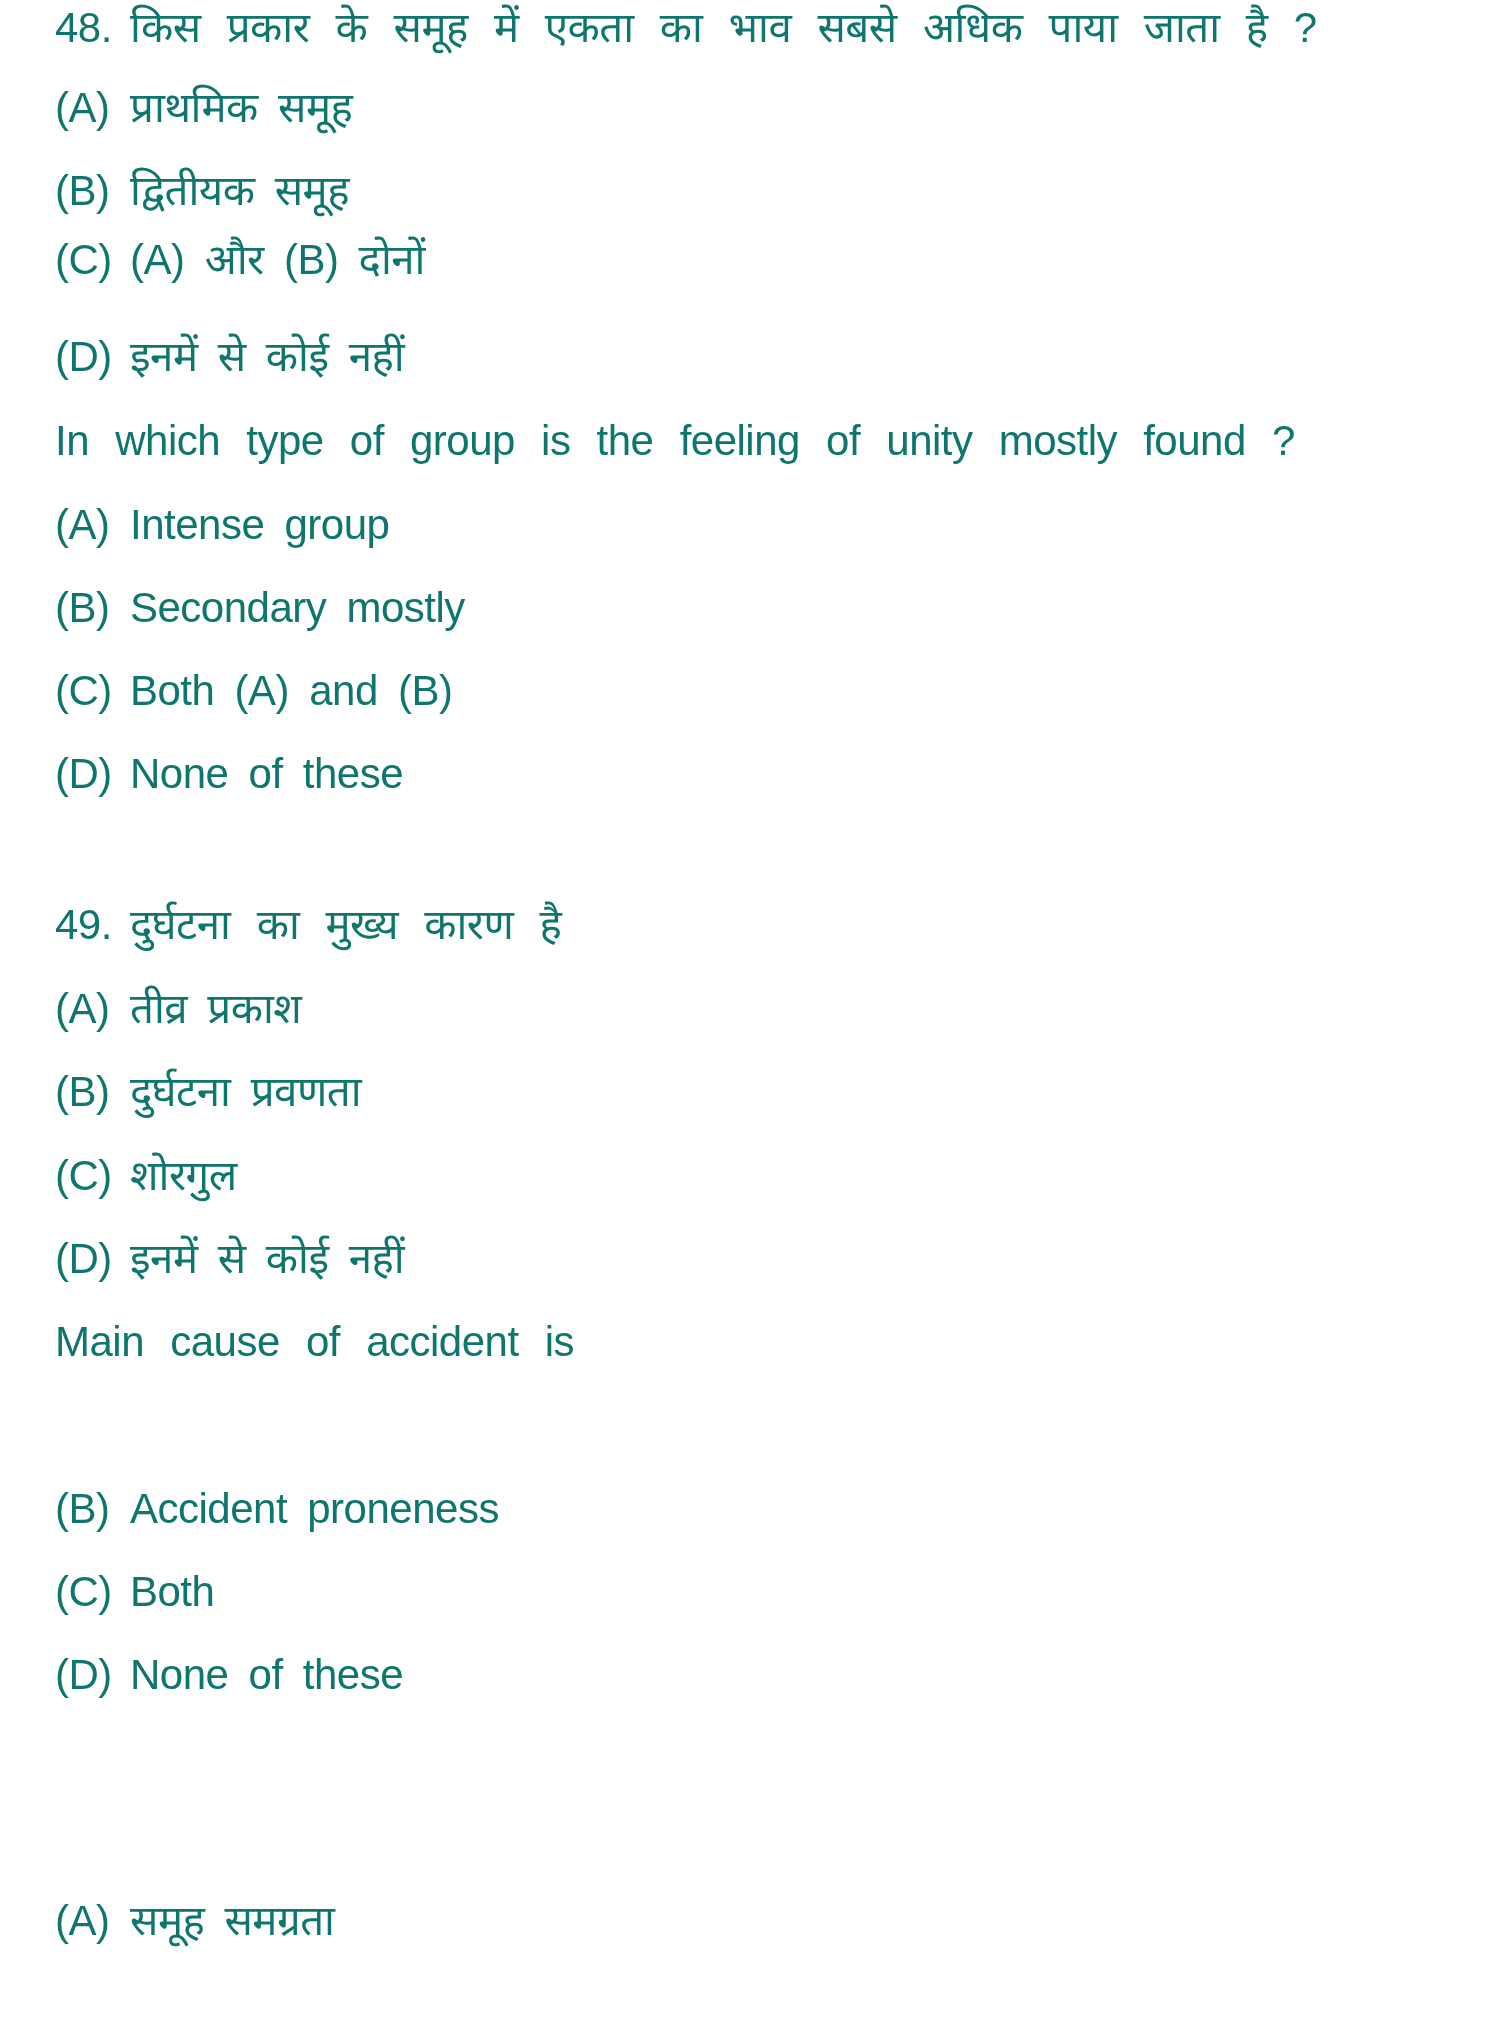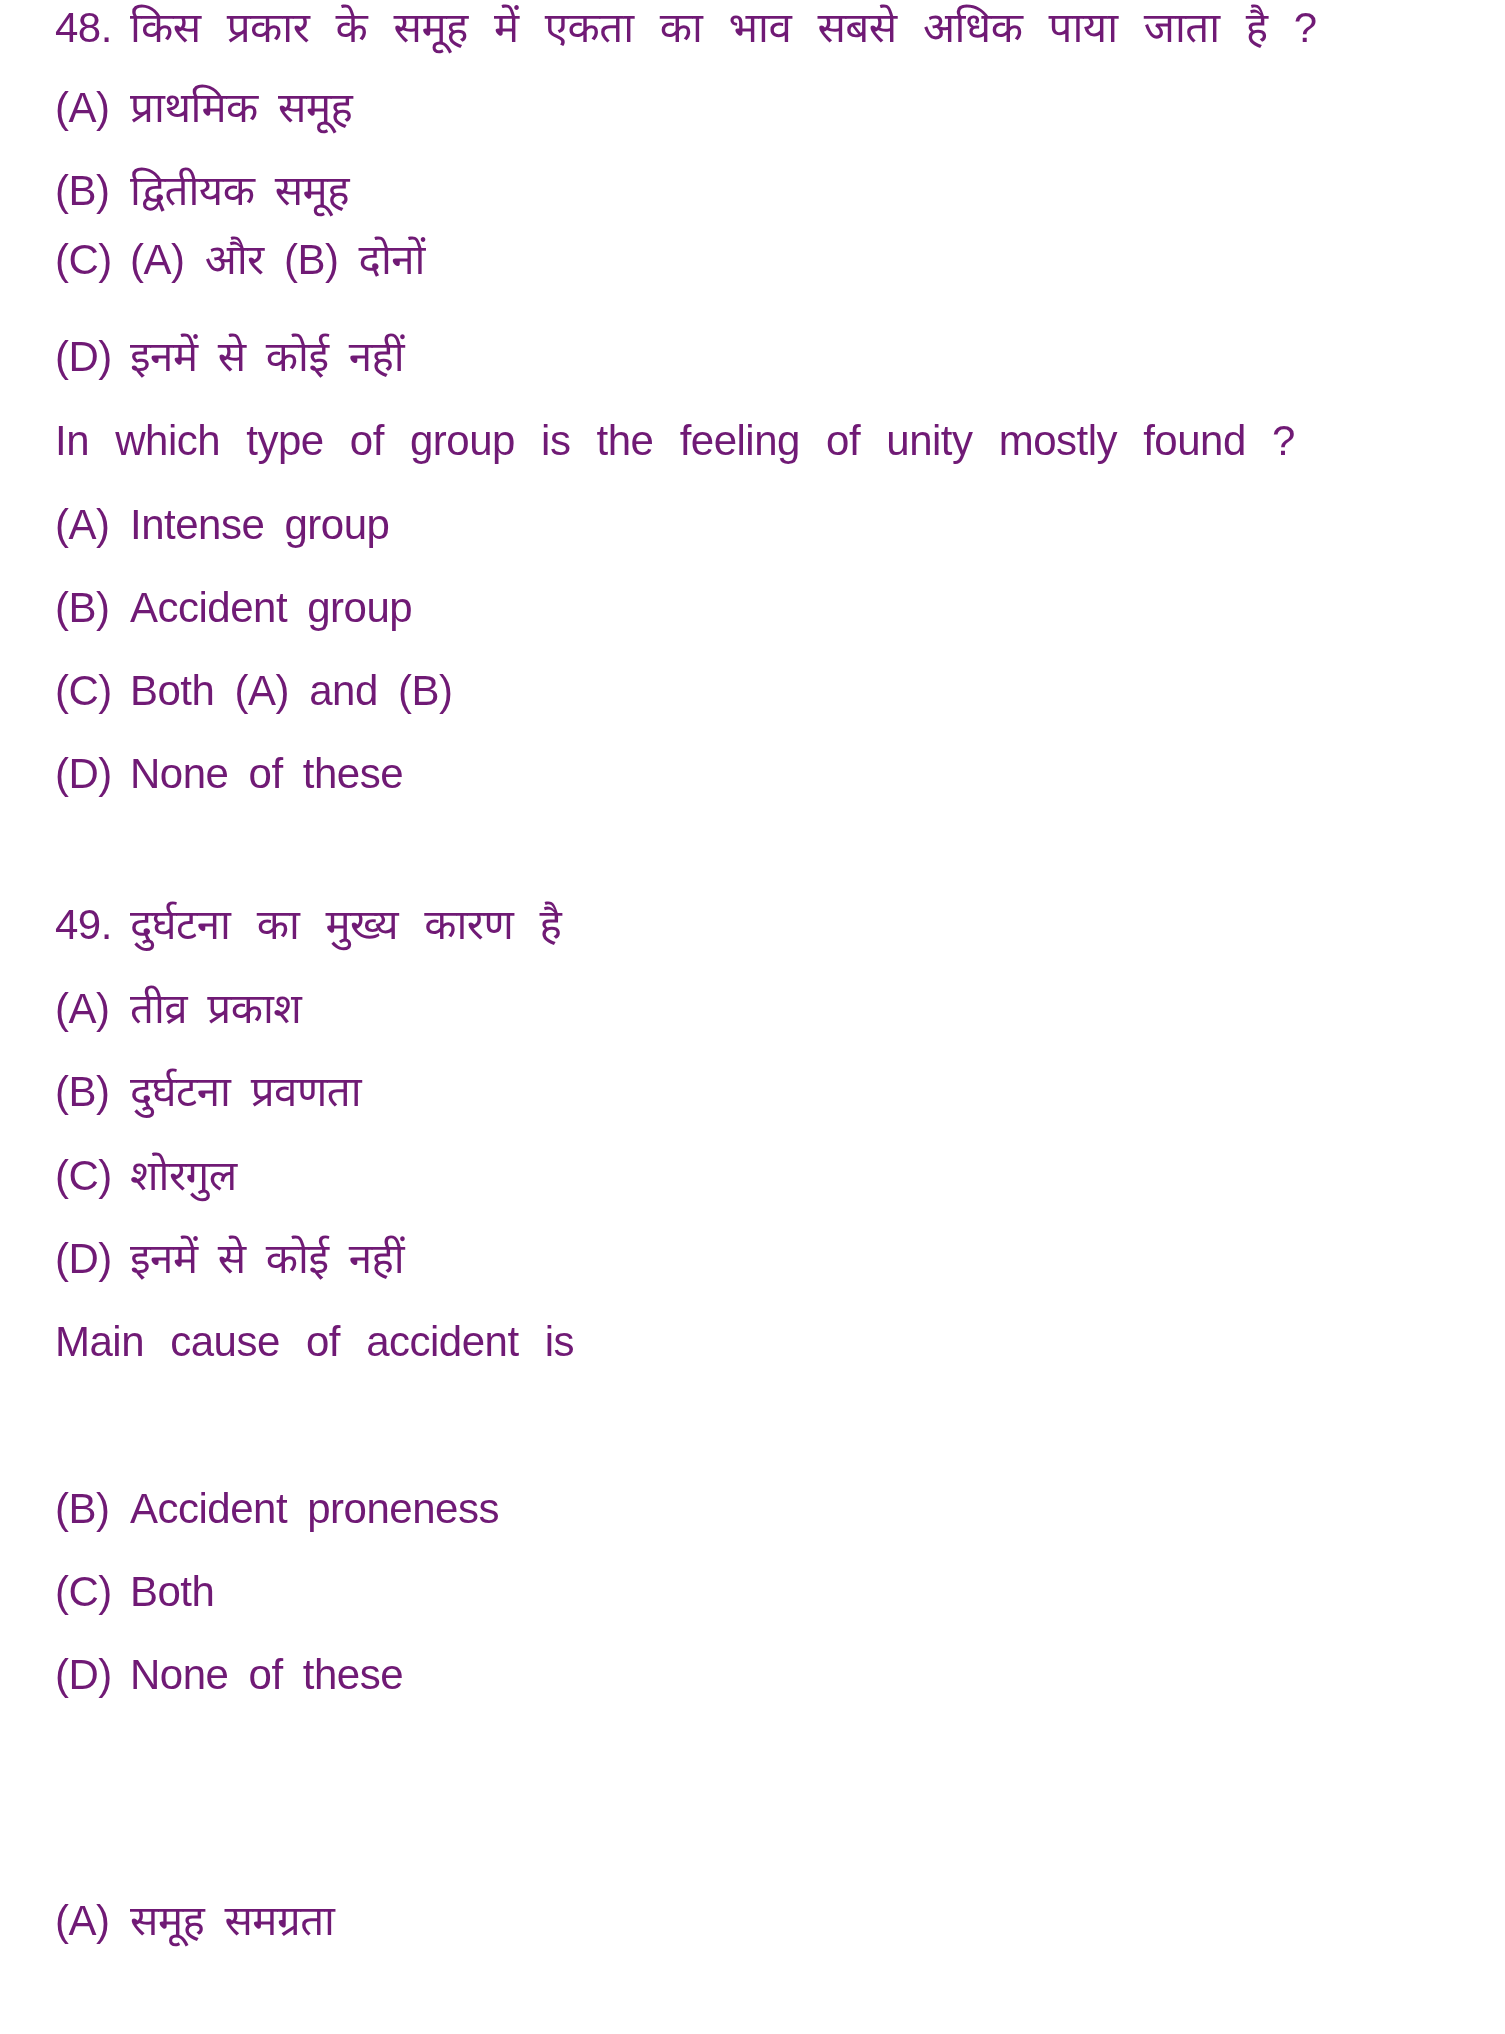--- a/index.html
+++ b/index.html
@@ -7,21 +7,21 @@
     padding: 0;
     background: #ffffff;
   }
   .page {
     position: relative;
     width: 1505px;
     height: 2034px;
     background: #ffffff;
     overflow: hidden;
     font-family: "Liberation Sans", sans-serif;
-    color: #701a75;
+    color: #0f766e;
   }
   .line {
     position: absolute;
     left: 55px;
     white-space: nowrap;
     font-size: 42px;
     line-height: 1.15;
     letter-spacing: -0.5px;
     word-spacing: 9px;
   }
@@ -54,21 +54,21 @@
     <span class="lab">(D)</span><span class="txt">इनमें से कोई नहीं</span>
   </div>
 
   <div class="line q" style="top:417px">
     <span class="txt">In which type of group is the feeling of unity mostly found ?</span>
   </div>
   <div class="line" style="top:501px">
     <span class="lab">(A)</span><span class="txt">Intense group</span>
   </div>
   <div class="line" style="top:584px">
-    <span class="lab">(B)</span><span class="txt">Accident group</span>
+    <span class="lab">(B)</span><span class="txt">Secondary mostly</span>
   </div>
   <div class="line" style="top:667px">
     <span class="lab">(C)</span><span class="txt">Both (A) and (B)</span>
   </div>
   <div class="line" style="top:750px">
     <span class="lab">(D)</span><span class="txt">None of these</span>
   </div>
 
   <div class="line q" style="top:901px">
     <span class="num">49.</span><span class="txt">दुर्घटना का मुख्य कारण है</span>

